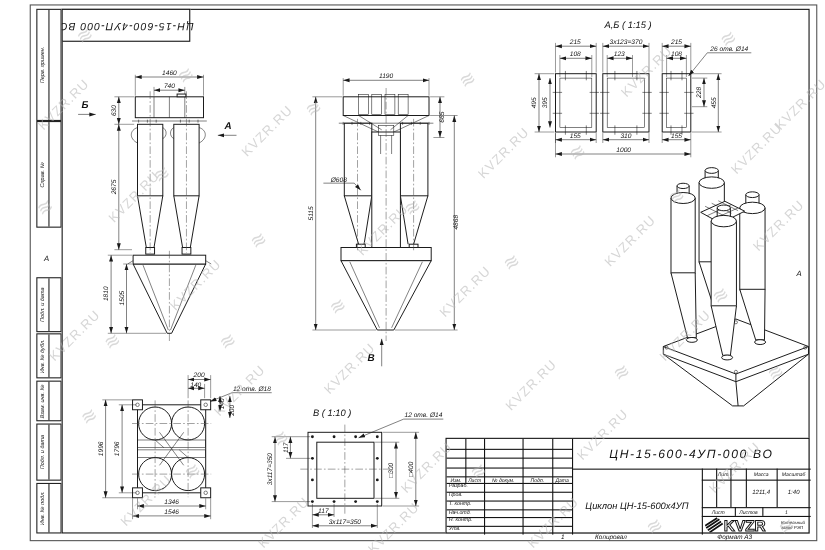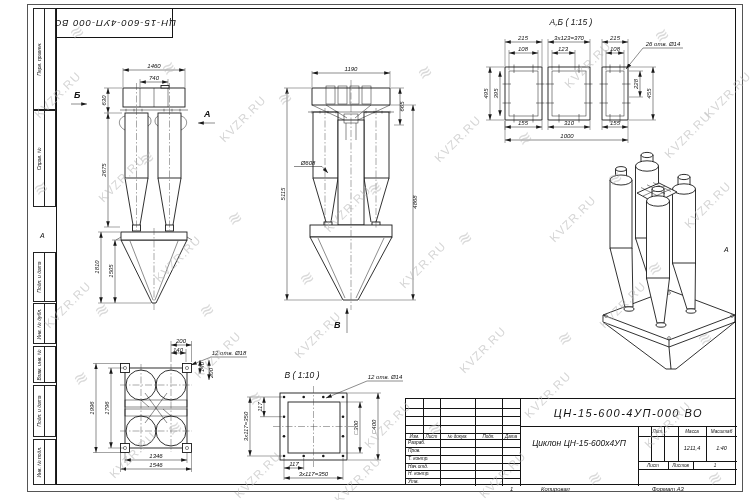--- a/index.html
+++ b/index.html
@@ -25,21 +25,21 @@
   
   .tb{position:absolute;left:405px;top:398px;width:331px;height:87px;border:1.5px solid #141414;
       box-sizing:border-box;background:#fff;z-index:2;font-style:italic;}
   .tb .v{position:absolute;width:1px;background:#141414;}
   .tb .h{position:absolute;height:1px;background:#141414;}
   .tb .cell{position:absolute;display:flex;align-items:center;justify-content:center;
             font:italic 4.6px "Liberation Sans",sans-serif;white-space:nowrap;}
   .tb .rowlbl{position:absolute;font:italic 4.8px "Liberation Sans",sans-serif;left:2px;white-space:nowrap;}
   .docnum{position:absolute;left:114px;top:0;width:217px;height:27px;display:flex;align-items:center;
           justify-content:center;font:italic 11px "Liberation Sans",sans-serif;letter-spacing:1.5px;white-space:nowrap;}
-  .prodname{position:absolute;left:114px;top:27px;width:118px;height:34px;display:flex;align-items:center;
+  .prodname{position:absolute;left:114px;top:44px;width:118px;height:34px;display:flex;align-items:center;
           justify-content:center;font:italic 8.5px "Liberation Sans",sans-serif;white-space:nowrap;}
   .footer{position:absolute;top:486px;font:italic 5.8px "Liberation Sans",sans-serif;z-index:2;white-space:nowrap;}
   
   .ln{stroke:#1a1a1a;stroke-width:0.9;fill:none;}
   .lnf{stroke:#1a1a1a;stroke-width:0.9;fill:#fff;}
   .tn{stroke:#1a1a1a;stroke-width:0.5;fill:none;}
   .dim{stroke:#1a1a1a;stroke-width:0.5;fill:none;}
   .ext{stroke:#1a1a1a;stroke-width:0.4;fill:none;}
   .cl{stroke:#444;stroke-width:0.45;fill:none;stroke-dasharray:7 2 1.5 2;}
   .dt{font:italic 6px "Liberation Sans",sans-serif;fill:#111;}
@@ -564,20 +564,32 @@
     <div class="cell" style="left:232px;top:28px;width:40px;height:8px;">Лит.</div>
     <div class="cell" style="left:272px;top:28px;width:28px;height:8px;">Масса</div>
     <div class="cell" style="left:300px;top:28px;width:31px;height:8px;">Масштаб</div>
     <div class="cell" style="left:272px;top:40px;width:28px;height:18px;font-size:5.5px;">1211,4</div>
     <div class="cell" style="left:300px;top:40px;width:31px;height:18px;font-size:5.5px;">1:40</div>
 
     <div class="cell" style="left:232px;top:62px;width:30px;height:8px;">Лист</div>
     <div class="cell" style="left:262px;top:62px;width:25px;height:8px;">Листов</div>
     <div class="cell" style="left:287px;top:62px;width:44px;height:8px;">1</div>
 
+    <div style="position:absolute;left:233px;top:70px;width:97px;height:16px;display:flex;align-items:center;">
+      <svg width="17" height="14" viewBox="0 0 17 14" style="margin-left:2px;">
+        <path d="M1,10 L13,2 M2.5,12 L14.5,4 M4,14 L16,6 M0,8 L11,1" stroke="#111" stroke-width="1.6" fill="none"></path>
+      </svg>
+      <svg width="50" height="15" viewBox="0 0 50 15">
+        <text x="0" y="12.5" style="font:bold 14px 'Liberation Sans',sans-serif;" fill="#fff" stroke="#111" stroke-width="0.9">KVZR</text>
+      </svg>
+      <div style="font:italic 4px 'Liberation Sans',sans-serif;line-height:5px;margin-left:2px;">
+        <div>Котельный</div>
+        <div>завод РЭП</div>
+      </div>
+    </div>
   </div>
 
   <span class="footer" style="left:510px;">1</span>
   <span class="footer" style="left:541px;">Копировал</span>
   <span class="footer" style="left:652px;">Формат А3</span>
 
   <div id="wm-layer">
       <span class="wm" style="left: 28px; top: 88px;">KVZR.RU</span>
       <span class="wm" style="left: 92px; top: 172px;">KVZR.RU</span>
       <span class="wm" style="left: 38px; top: 298px;">KVZR.RU</span>

